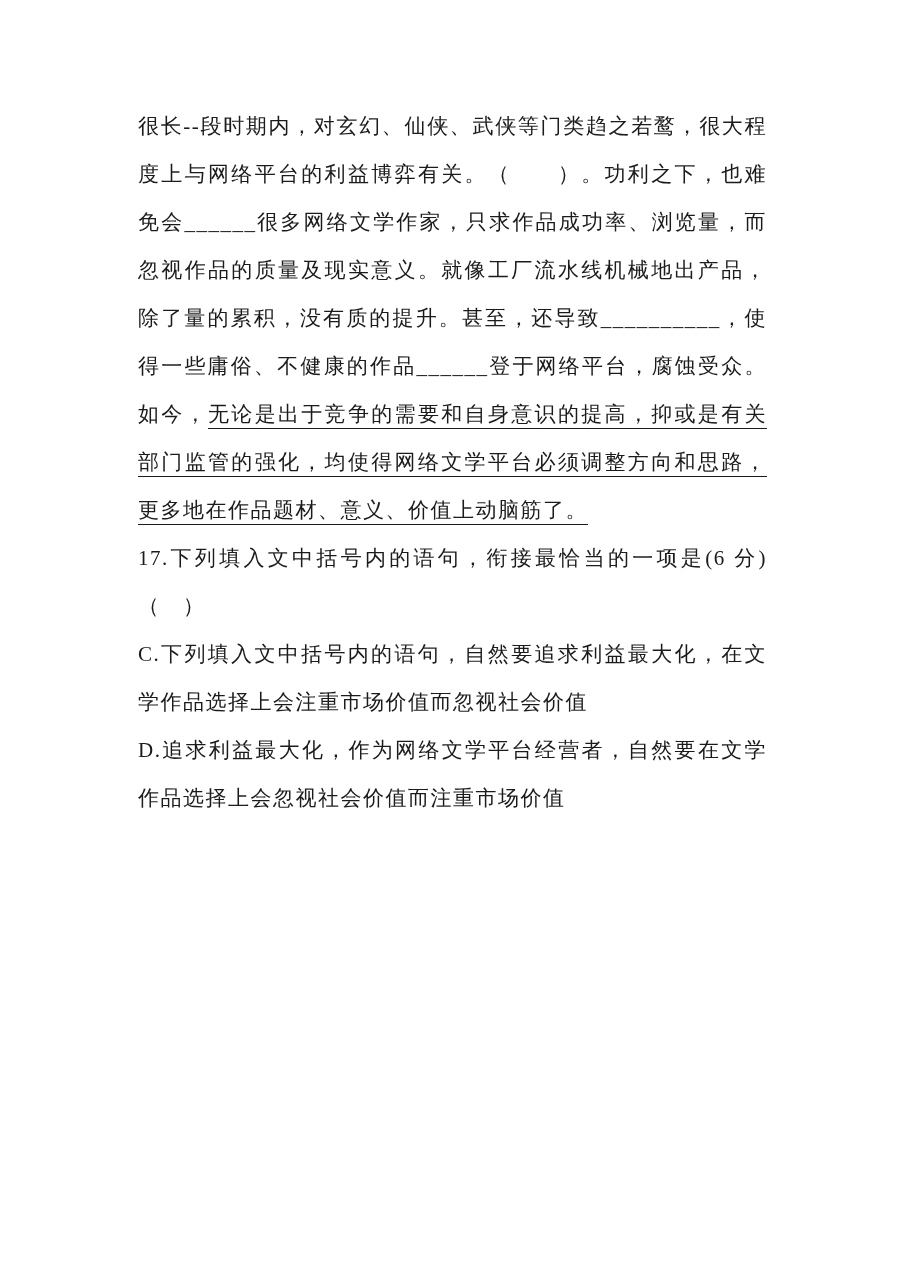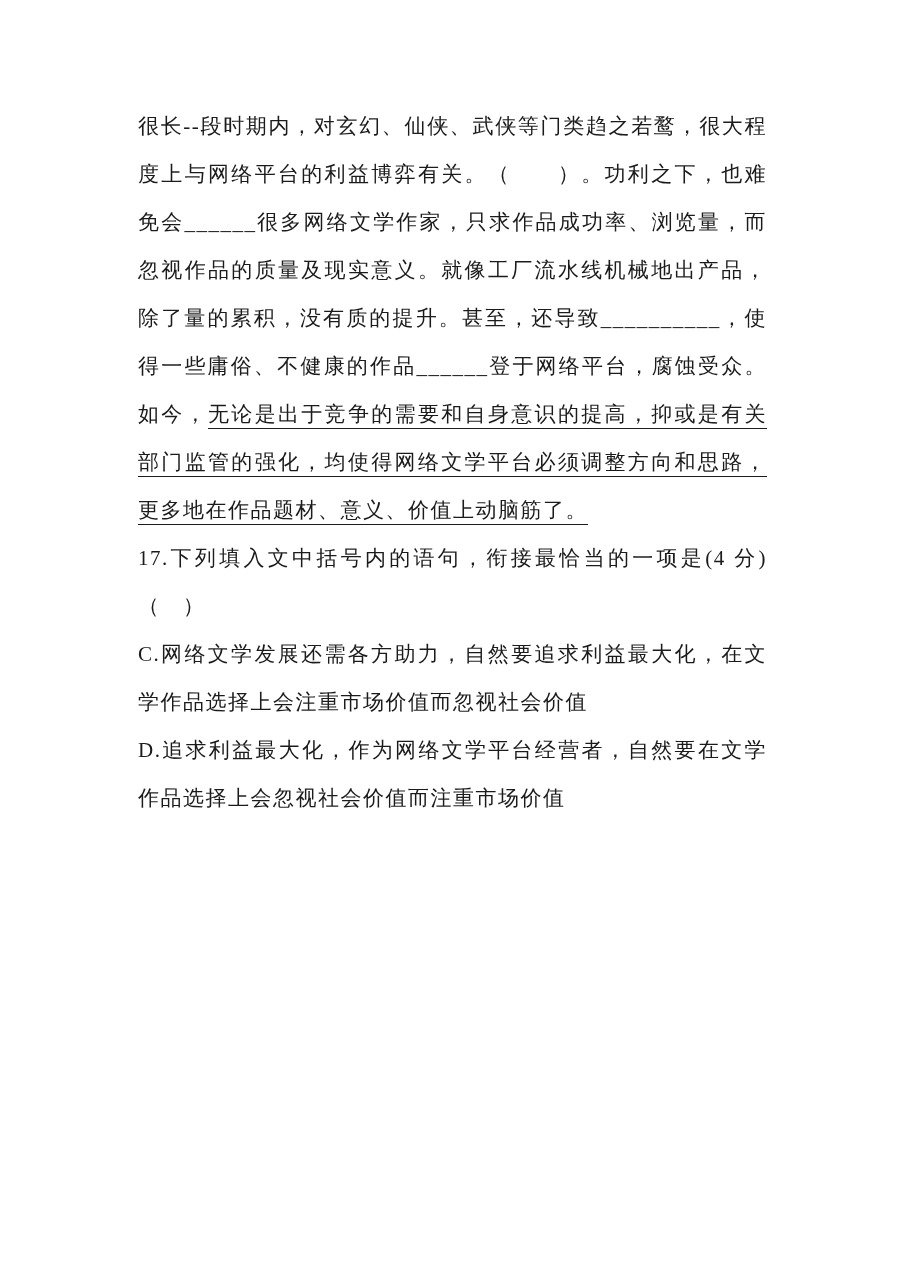--- a/index.html
+++ b/index.html
@@ -36,21 +36,21 @@
   }
 </style>
 </head>
 <body>
 
 <div class="page">
 
   <p class="para"><span>很长--段时期内，对玄幻、仙侠、武侠等门类趋之若鹜，很大程度上与网络平台的利益博弈有关。（　　）。功利之下，也难免会______很多网络文学作家，只求作品成功率、浏览量，而忽视作品的质量及现实意义。就像工厂流水线机械地出产品，除了量的累积，没有质的提升。甚至，还导致__________，使得一些庸俗、不健康的作品______登于网络平台，腐蚀受众。如今，</span><span class="underlined">无论是出于竞争的需要和自身意识的提高，抑或是有关部门监管的强化，均使得网络文学平台必须调整方向和思路，更多地在作品题材、意义、价值上动脑筋了。</span></p>
 
 
-  <p class="para">17.下列填入文中括号内的语句，衔接最恰当的一项是(4 分)（　）</p>
+  <p class="para">17.下列填入文中括号内的语句，衔接最恰当的一项是(6 分)（　）</p>
 
 
 
-  <p class="para">C.网络文学发展还需各方助力，自然要追求利益最大化，在文学作品选择上会注重市场价值而忽视社会价值</p>
+  <p class="para">C.下列填入文中括号内的语句，自然要追求利益最大化，在文学作品选择上会注重市场价值而忽视社会价值</p>
 
   <p class="para">D.追求利益最大化，作为网络文学平台经营者，自然要在文学作品选择上会忽视社会价值而注重市场价值</p>
 
 </div>
 
 </body></html>

